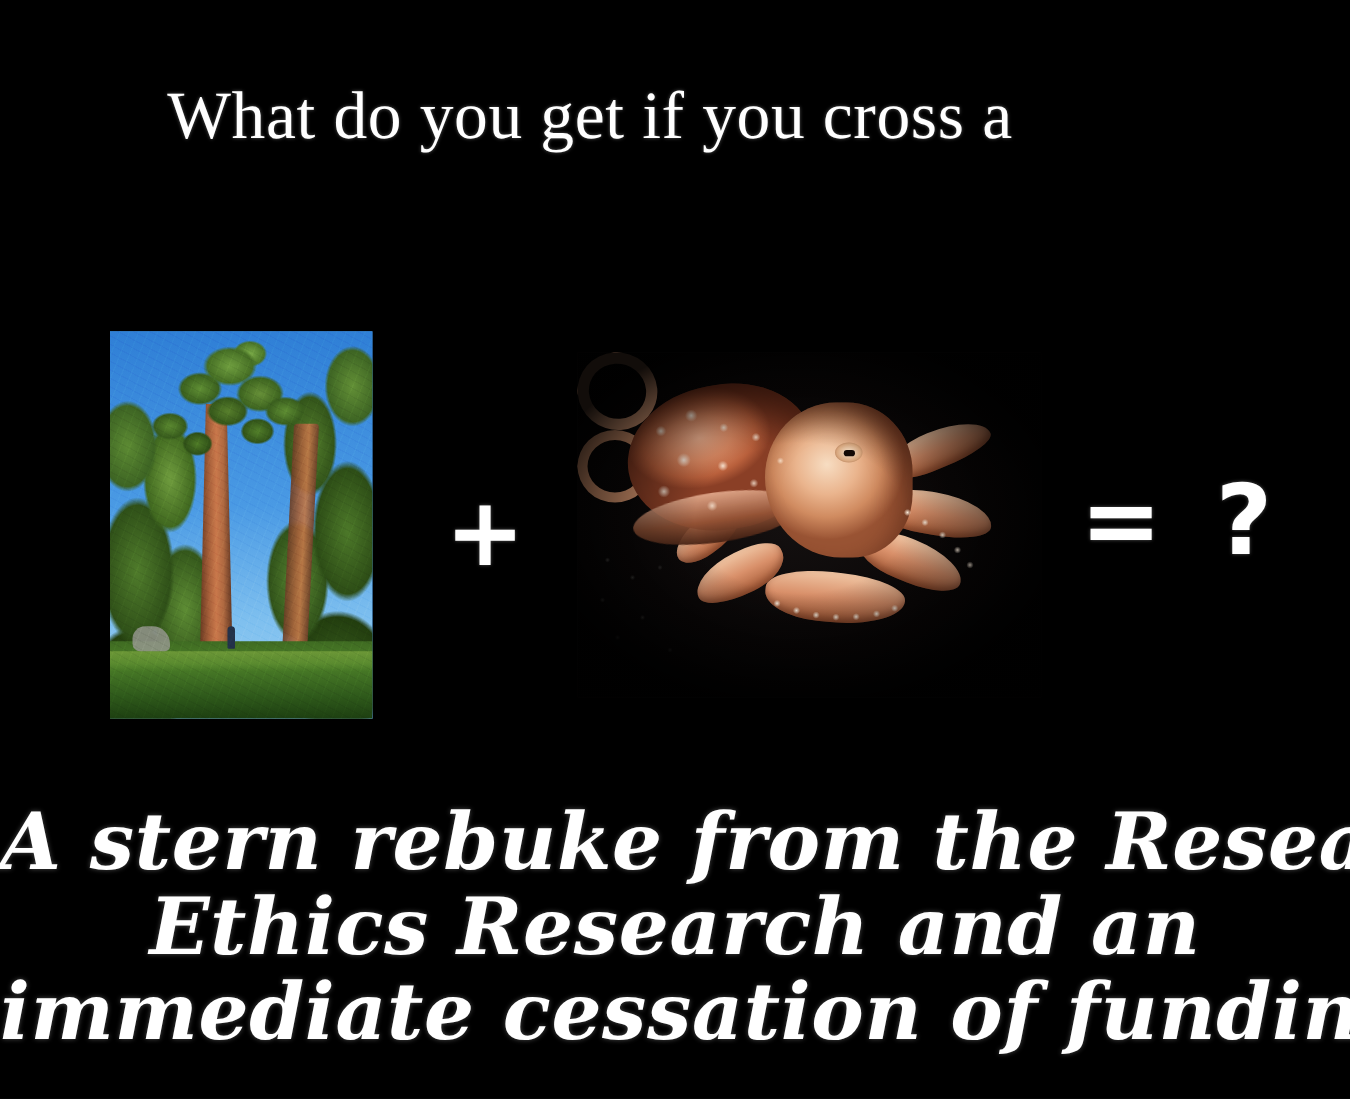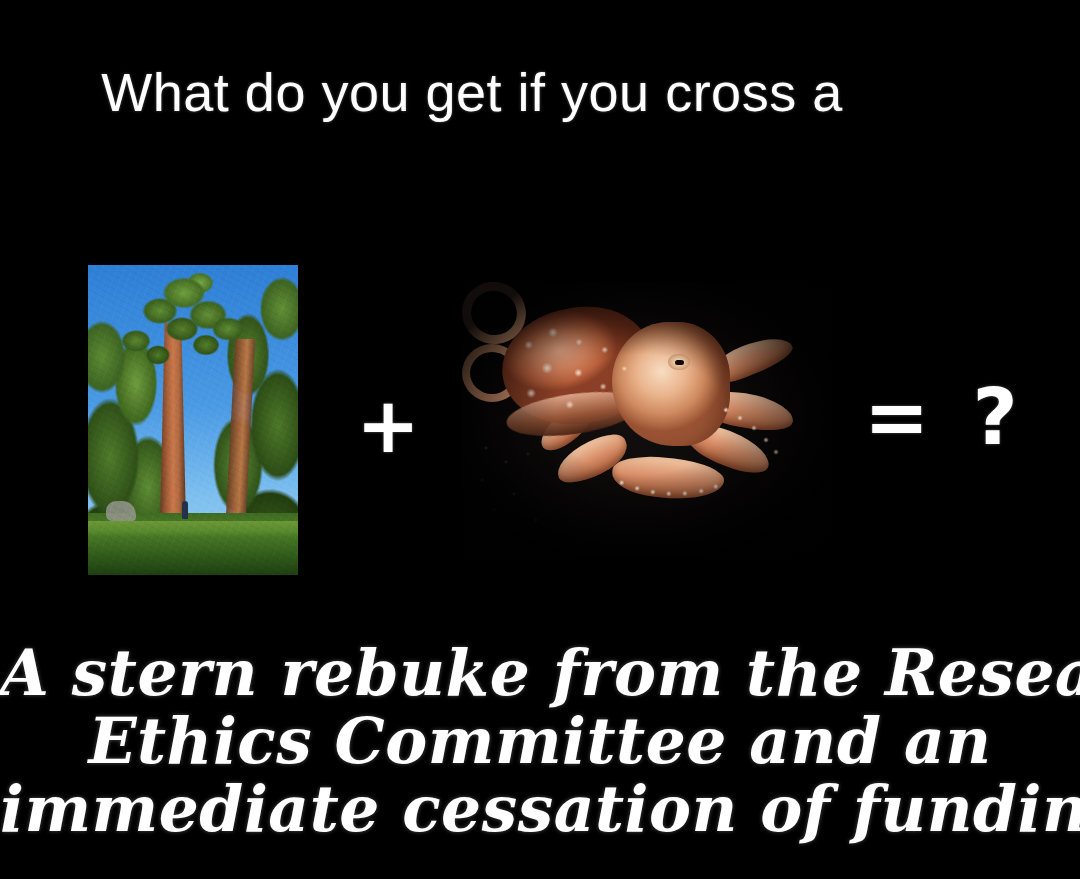--- a/index.html
+++ b/index.html
@@ -18,21 +18,21 @@
     overflow: hidden;
   }
 
   
   .question {
     position: absolute;
     left: 0;
     width: 944px;
     text-align: center;
     color: #ffffff;
-    font-family: Liberation Sans, sans-serif;
+    font-family: Liberation Serif, serif;
     font-weight: 400;
     font-size: 54px;
     line-height: 74px;
     letter-spacing: 0.5px;
     text-shadow: 0 0 3px rgba(255,255,255,0.35);
     white-space: nowrap;
   }
   .q-line1 { top: 55px; }
   .q-line2 { top: 130px; }
 
@@ -417,16 +417,16 @@
     <div class="oc-eye"></div>
     <div class="oc-pupil"></div>
     <div class="oc-suckers"></div>
     <div class="oc-suckers-r"></div>
     <div class="oc-vignette"></div>
   </div>
 
   <div class="operator op-equals-q">= ?</div>
 
   <div class="punchline p-line1">A stern rebuke from the Research</div>
-  <div class="punchline p-line2">Ethics Committee and an</div>
+  <div class="punchline p-line2">Ethics Research and an</div>
   <div class="punchline p-line3">immediate cessation of funding</div>
 
 </div>
 
 </body></html>

